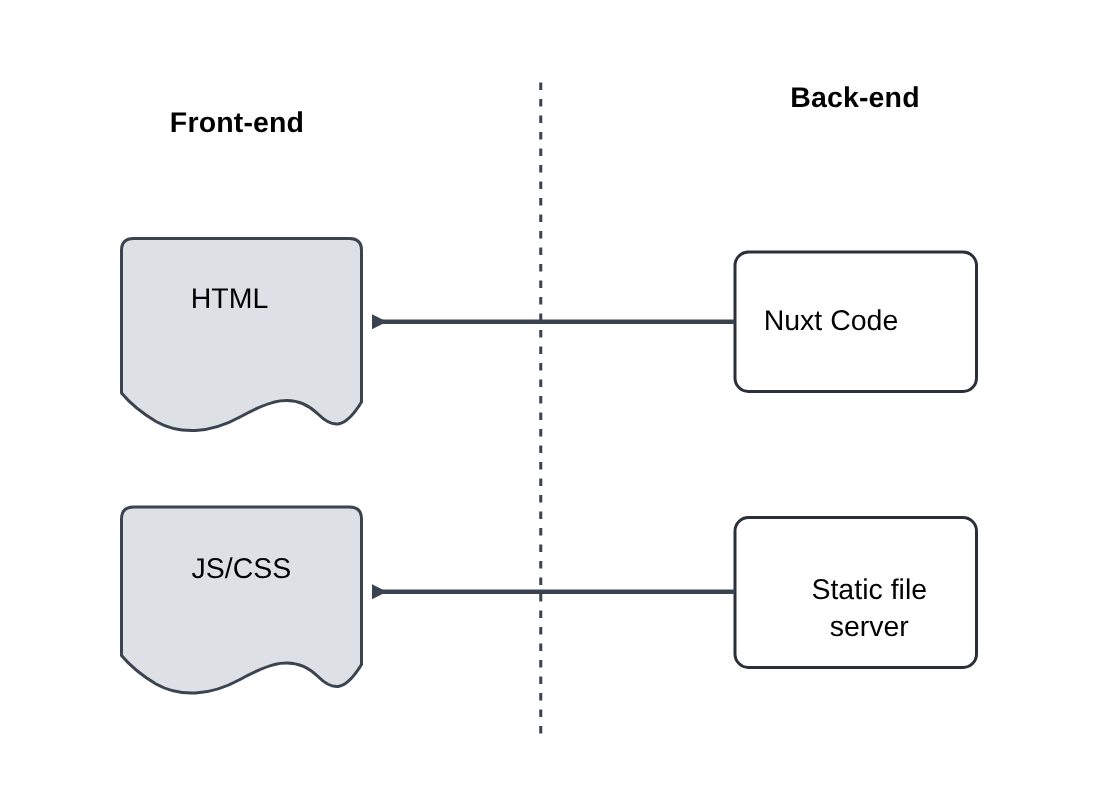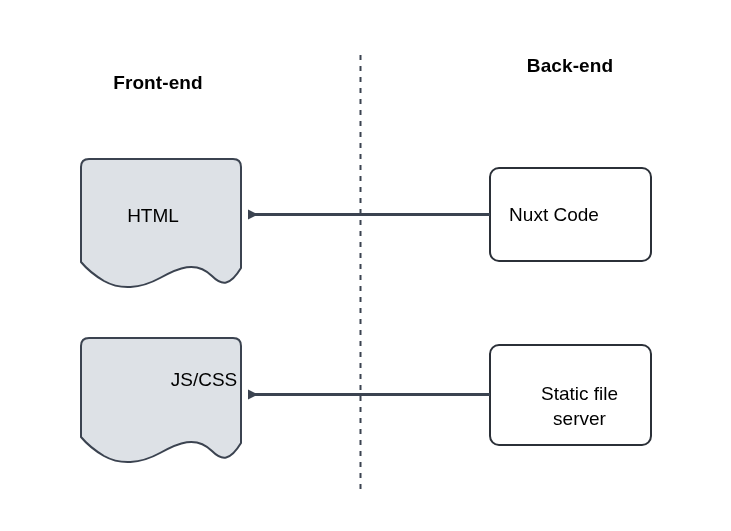--- a/index.html
+++ b/index.html
@@ -47,30 +47,29 @@
     color: #000000;
     text-align: center;
     line-height: 25px;
     white-space: pre-line;
     display: flex;
     align-items: center;
     justify-content: center;
   }
   #text-html {
     left: 81px;
-    top: 202px;
+    top: 186px;
     width: 144px;
     height: 26px;
   }
   #text-jscss {
     left: 81px;
     top: 366px;
     width: 160px;
     height: 26px;
-    padding-left: 43px;
   }
   #text-nuxt {
     left: 490px;
     top: 201px;
     width: 128px;
     height: 26px;
   }
   #text-static {
     left: 490px;
     top: 378px;

